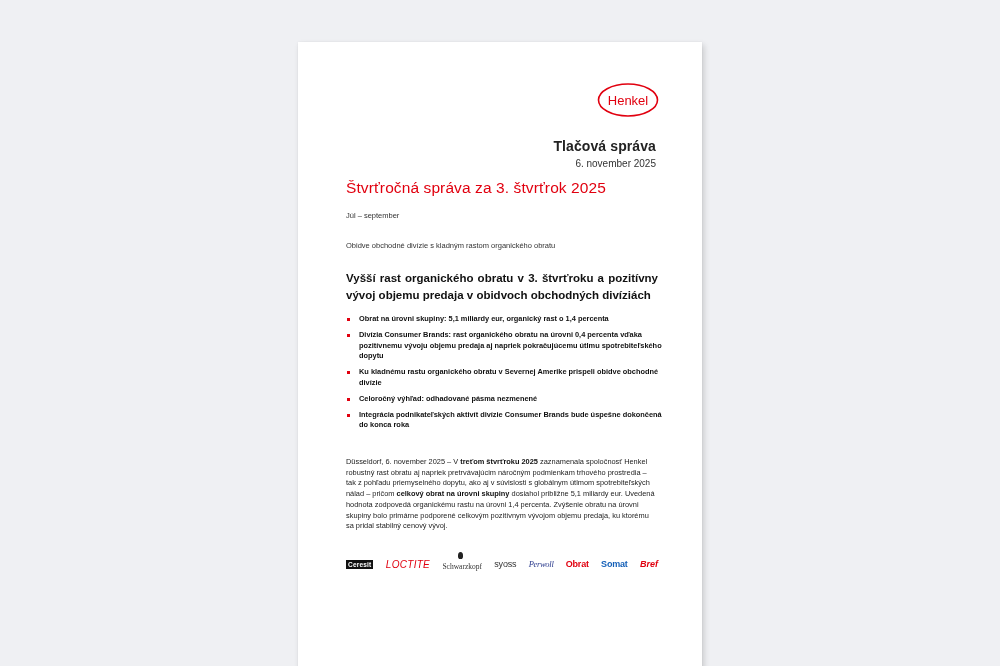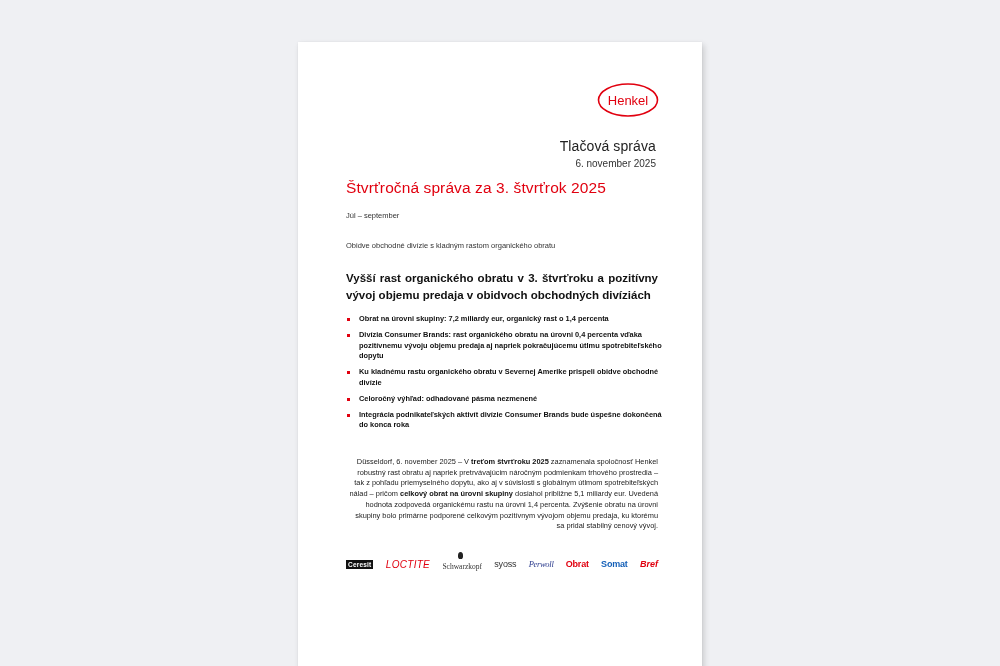--- a/index.html
+++ b/index.html
@@ -19,21 +19,21 @@
     }
     .logo {
       position: absolute;
       left: 299px; top: 40px;
       width: 62px; height: 36px;
     }
     .logo svg { display: block; width: 62px; height: 36px; }
     .press-title {
       position: absolute;
       right: 46px; top: 96px;
-      font-size: 14px; font-weight: normal; color: #222;
+      font-size: 14px; font-weight: bold; color: #222;
       letter-spacing: 0.1px;
     }
     .press-date {
       position: absolute;
       right: 46px; top: 116px;
       font-size: 10px; color: #333;
     }
     .report-title {
       position: absolute;
       left: 48px; top: 137px;
@@ -77,21 +77,20 @@
       left: 1px; top: 4px;
       width: 3px; height: 3px;
       background: #e1000f;
     }
     .body-text {
       position: absolute;
       left: 48px; top: 415px;
       width: 312px;
       font-size: 7.4px; color: #222;
       line-height: 10.7px;
-      text-align: right;
     }
     .body-text b { color: #111; }
     .brands {
       position: absolute;
       left: 48px; top: 514px;
       width: 312px; height: 16px;
       display: flex; align-items: center; justify-content: space-between;
     }
     .brand { display: inline-block; white-space: nowrap; }
     .brand-ceresit {
@@ -135,21 +134,21 @@
   <div class="press-title">Tlačová správa</div>
   <div class="press-date">6. november 2025</div>
 
   <div class="report-title">Štvrťročná správa za 3. štvrťrok 2025</div>
   <div class="period">Júl – september</div>
   <div class="subtitle">Obidve obchodné divízie s kladným rastom organického obratu</div>
 
   <div class="headline">Vyšší rast organického obratu v 3. štvrťroku a pozitívny vývoj objemu predaja v obidvoch obchodných divíziách</div>
 
   <ul class="bullets">
-    <li><span class="bullet-dot"></span><span>Obrat na úrovni skupiny: 7,2 miliardy eur, organický rast o 1,4 percenta</span></li>
+    <li><span class="bullet-dot"></span><span>Obrat na úrovni skupiny: 5,1 miliardy eur, organický rast o 1,4 percenta</span></li>
     <li><span class="bullet-dot"></span></li>
     <li><span class="bullet-dot"></span><span>Divízia Consumer Brands: rast organického obratu na úrovni 0,4 percenta vďaka pozitívnemu vývoju objemu predaja aj napriek pokračujúcemu útlmu spotrebiteľského dopytu</span></li>
     <li><span class="bullet-dot"></span><span>Ku kladnému rastu organického obratu v Severnej Amerike prispeli obidve obchodné divízie</span></li>
     <li><span class="bullet-dot"></span><span>Celoročný výhľad: odhadované pásma nezmenené</span></li>
     <li><span class="bullet-dot"></span><span>Integrácia podnikateľských aktivít divízie Consumer Brands bude úspešne dokončená do konca roka</span></li>
   </ul>
 
   <p class="body-text"><span>Düsseldorf, 6. november 2025 – V </span><b>treťom štvrťroku 2025</b><span> zaznamenala spoločnosť Henkel robustný rast obratu aj napriek pretrvávajúcim náročným podmienkam trhového prostredia – tak z pohľadu priemyselného dopytu, ako aj v súvislosti s globálnym útlmom spotrebiteľských nálad – pričom </span><b>celkový obrat na úrovni skupiny</b><span> dosiahol približne 5,1 miliardy eur. Uvedená hodnota zodpovedá organickému rastu na úrovni 1,4 percenta. Zvýšenie obratu na úrovni skupiny bolo primárne podporené celkovým pozitívnym vývojom objemu predaja, ku ktorému sa pridal stabilný cenový vývoj.</span></p>
 
   <div class="brands">

